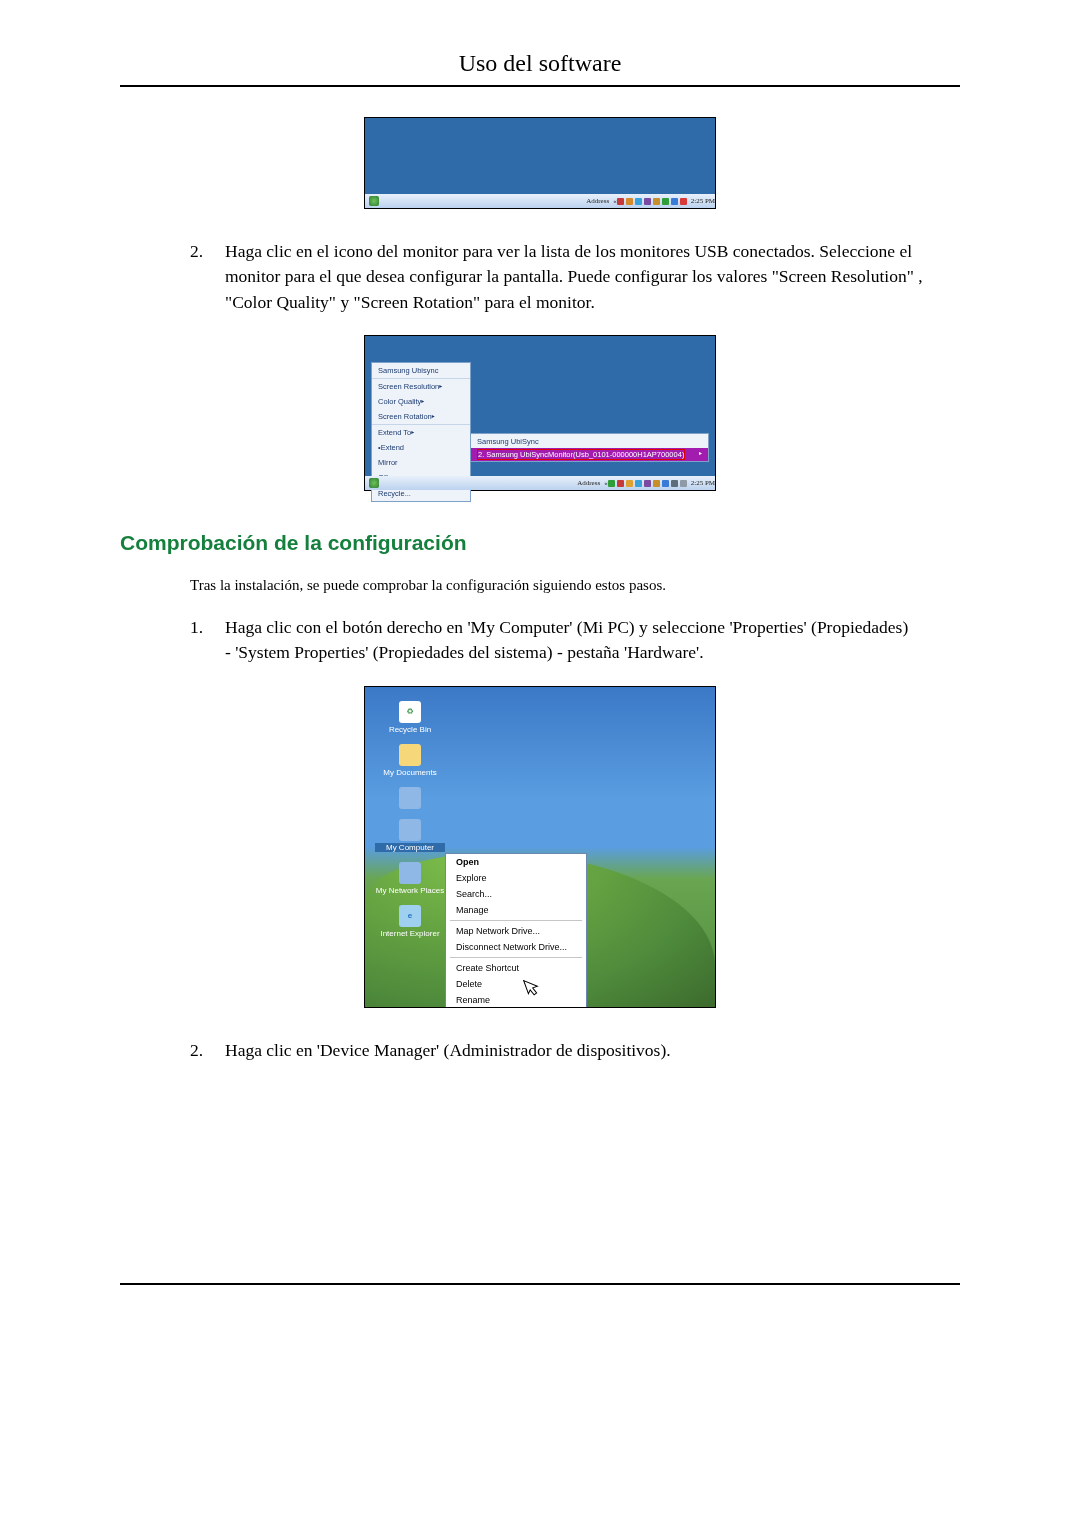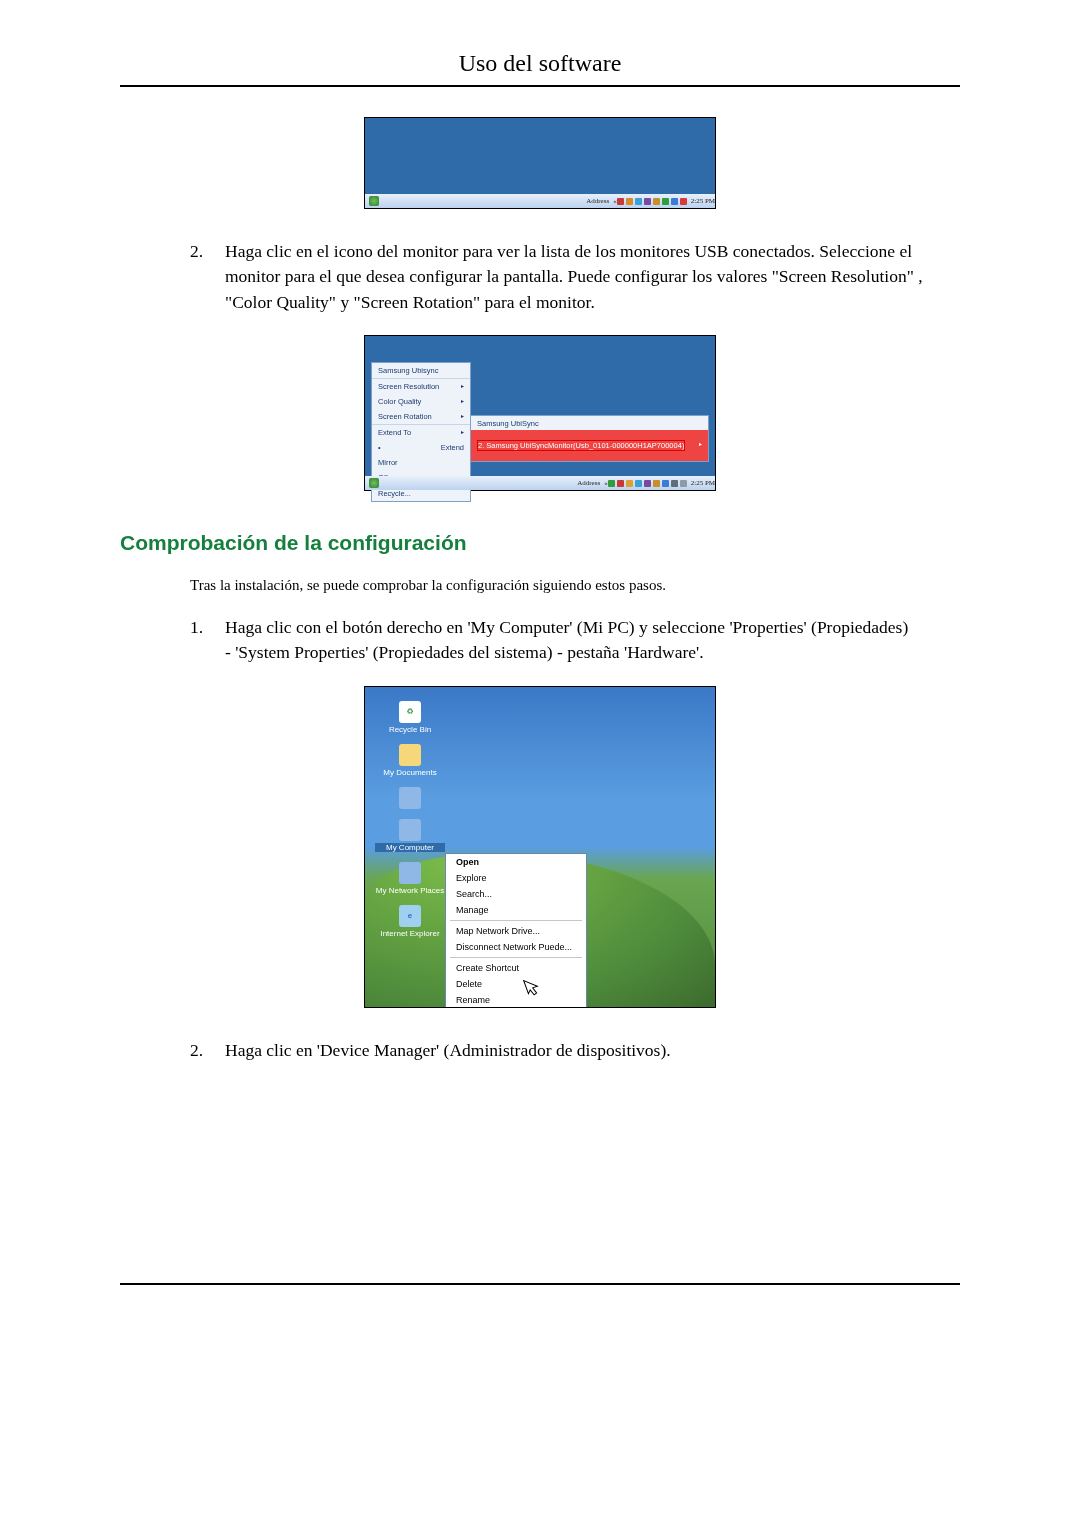--- a/index.html
+++ b/index.html
@@ -89,35 +89,35 @@
     top: 26px;
     width: 98px;
     background: #eef3fa;
     border: 1px solid #7ea1c9;
     font-family: Tahoma, Arial, sans-serif;
     font-size: 7.5px;
     color: #1c3b70;
   }
   .ctx-title { padding: 3px 6px; background: #eef3fa;}
   .ctx-div { height: 1px; background: #c6d5ea;}
-  .ctx-item { padding: 3px 6px; display: flex; justify-content: space-between;}
+  .ctx-item { padding: 3px 6px; display: flex; }
   .arrow { color: #1c3b70; font-size: 6px;}
   .sub-popup {
     position: absolute;
     left: 105px;
     bottom: 28px;
     right: 6px;
     background: #eef3fa;
     border: 1px solid #7ea1c9;
     font-family: Tahoma, Arial, sans-serif;
     font-size: 7.5px;
     color: #1c3b70;
     padding: 3px 6px;
   }
-  .sub-popup .hl { background:#ef4444; color:#fff; padding:10px 6px; margin: 2px -6px -3px -6px; display:flex; justify-content:space-between;}
+  .sub-popup .hl { background:#a21caf; color:#fff; padding:1px 6px; margin: 2px -6px -3px -6px; display:flex; justify-content:space-between;}
   .sub-popup .hl-red { border:1px solid #d00; margin-right: 1px;}
   .bullet::before { content: "• "; }
 
   
   .fig3 {
     width: 350px;
     height: 320px;
     position: relative;
     background: linear-gradient(180deg, #3b79c7 0%, #5a9de0 35%, #5a9de0 50%, #6aa651 60%, #4e8a3b 100%);
     overflow: hidden;
@@ -303,21 +303,21 @@
           </div>
         </div>
 
         <div class="rc-menu">
           <div class="g b">Open</div>
           <div class="g">Explore</div>
           <div class="g">Search...</div>
           <div class="g">Manage</div>
           <div class="sep"></div>
           <div class="g">Map Network Drive...</div>
-          <div class="g">Disconnect Network Puede...</div>
+          <div class="g">Disconnect Network Drive...</div>
           <div class="sep"></div>
           <div class="g">Create Shortcut</div>
           <div class="g">Delete</div>
           <div class="g">Rename</div>
 
         </div>
 
         <div class="cursor-rc">
           <svg viewBox="0 0 14 20">
               <path d="M1 1 L1 15 L4 12 L6 18 L9 17 L7 11 L12 11 Z"></path>

